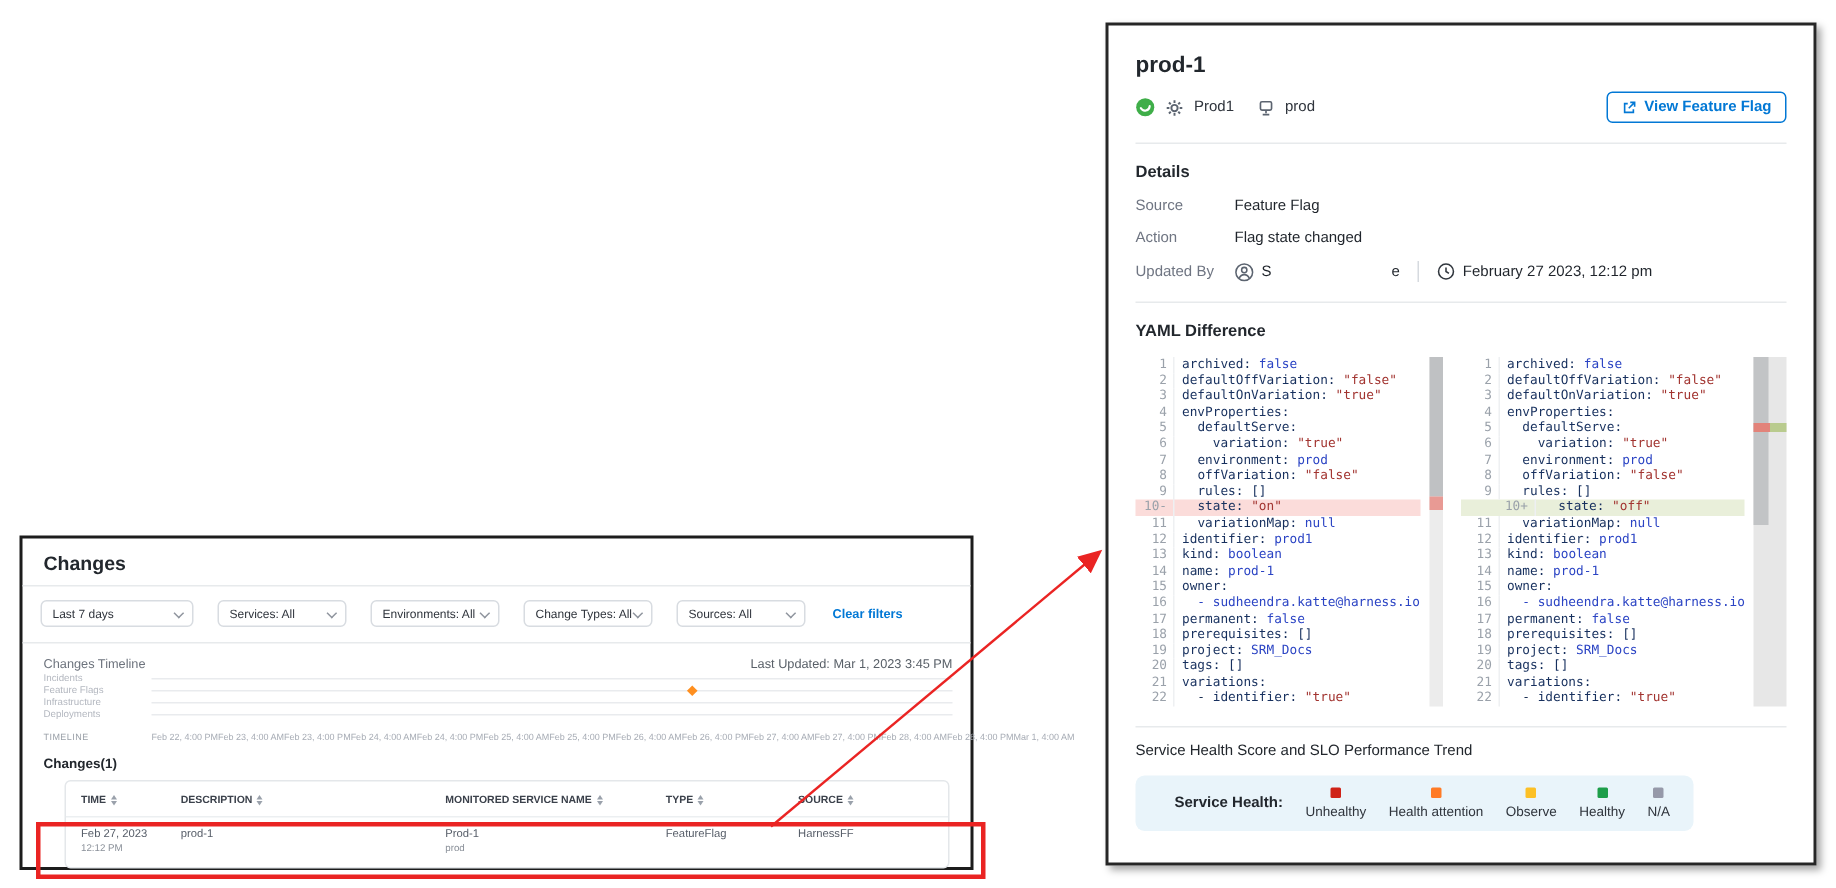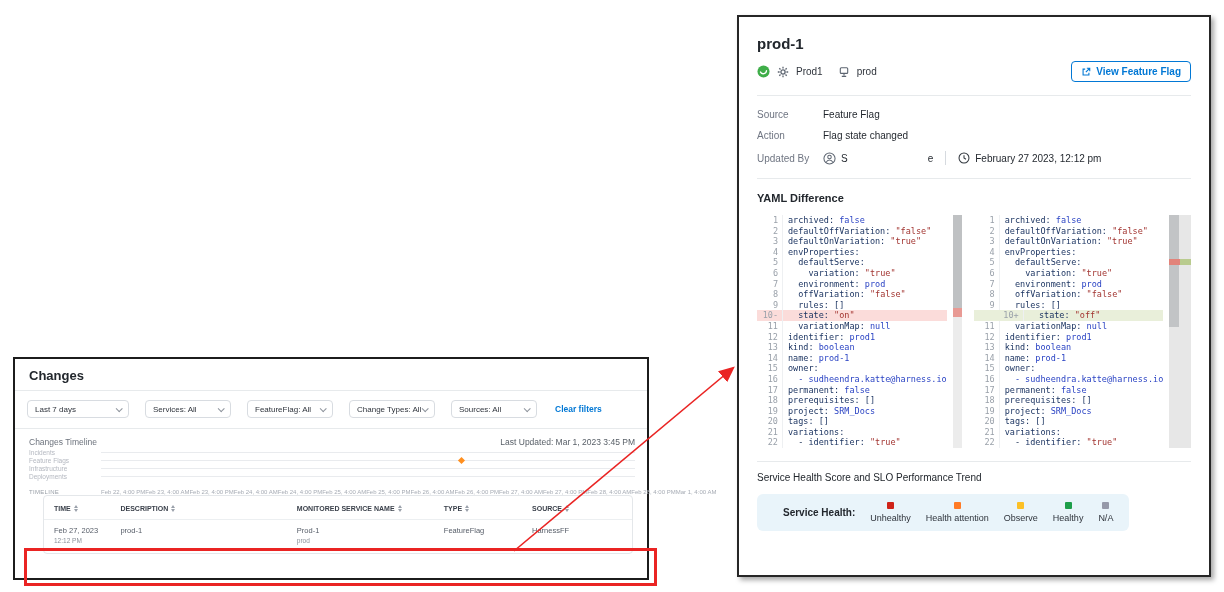--- a/index.html
+++ b/index.html
@@ -121,21 +121,21 @@
 
       <div class="select wide">
             <span class="sel-label">Last 7 days</span>
             <span class="caret"></span>
           </div>
           <div class="select">
             <span class="sel-label">Services: All</span>
             <span class="caret"></span>
           </div>
           <div class="select">
-            <span class="sel-label">FeatureFlag: All</span>
+            <span class="sel-label">Environments: All</span>
             <span class="caret"></span>
           </div>
           <div class="select">
             <span class="sel-label">Change Types: All</span>
             <span class="caret"></span>
           </div>
           <div class="select">
             <span class="sel-label">Sources: All</span>
             <span class="caret"></span>
           </div>
@@ -188,20 +188,21 @@
           <span class="tick">Feb 26, 4:00 AM</span>
           <span class="tick">Feb 26, 4:00 PM</span>
           <span class="tick">Feb 27, 4:00 AM</span>
           <span class="tick">Feb 27, 4:00 PM</span>
           <span class="tick">Feb 28, 4:00 AM</span>
           <span class="tick">Feb 28, 4:00 PM</span>
           <span class="tick">Mar 1, 4:00 AM</span>
         </span>
     </div>
 
+    <div class="changes-count">Changes(1)</div>
 
     <div class="table">
       <div class="thead" id="thead">
 
       <div class="th col-1">
             <span>TIME</span>
             <span class="sort">
               <i class="up"></i>
               <i class="dn"></i>
             </span>
@@ -290,20 +291,21 @@
             <path d="M5 2.5H2.5v7h7V7"></path>
             <path d="M7 1.5h3.5V5M10.5 1.5L5.8 6.2"></path>
           </g>
         </svg>
         <span>View Feature Flag</span>
       </button>
     </div>
 
     <div class="rp-hr"></div>
 
+    <div class="sec-h">Details</div>
     <div class="detail-row">
       <span class="detail-label">Source</span>
       <span class="detail-value">Feature Flag</span>
     </div>
     <div class="detail-row">
       <span class="detail-label">Action</span>
       <span class="detail-value">Flag state changed</span>
     </div>
     <div class="detail-row">
       <span class="detail-label">Updated By</span>

